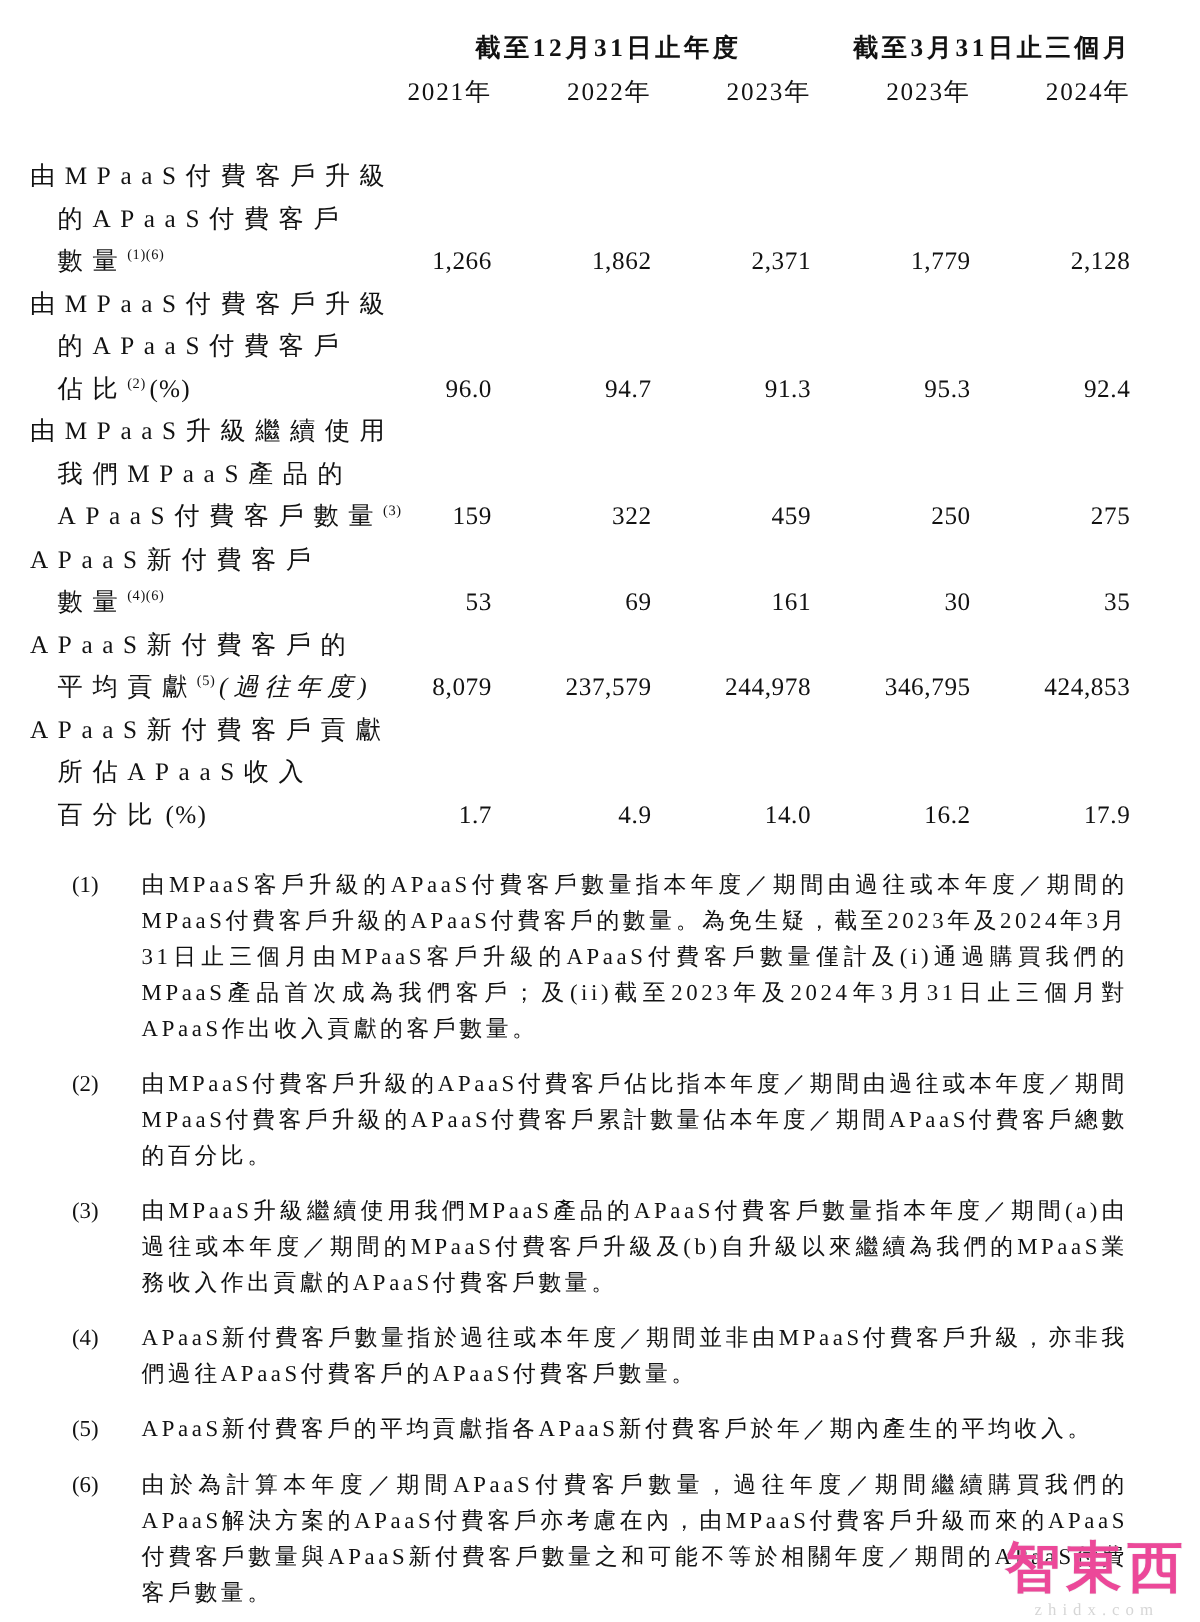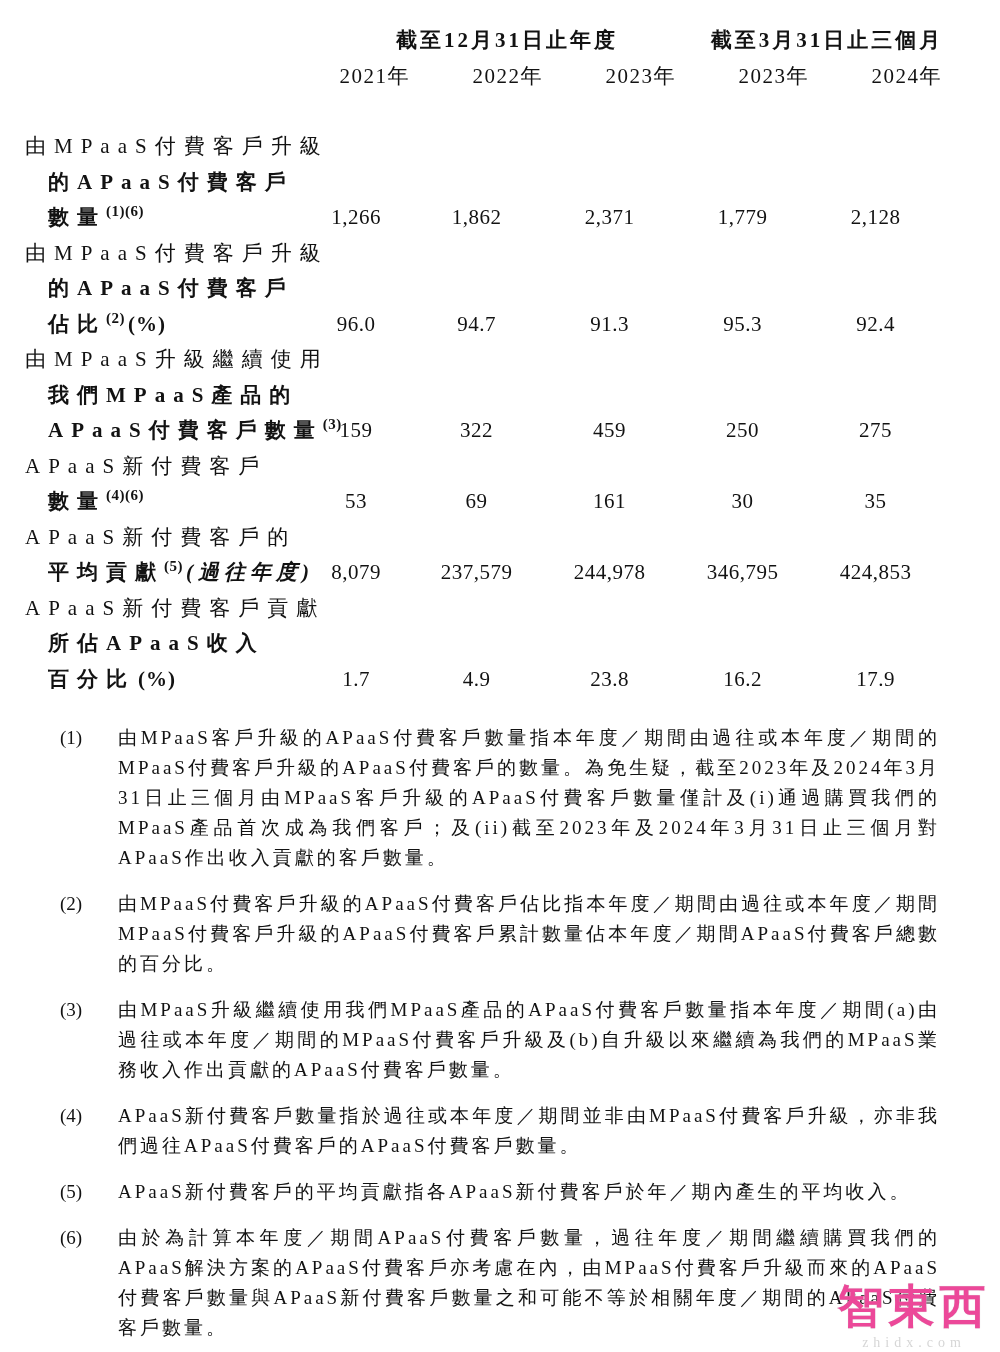--- a/index.html
+++ b/index.html
@@ -13,23 +13,23 @@
     border-collapse:collapse; table-layout:fixed;
     margin:23px 0 0 25px; width:917px;
     font-size:21px; line-height:35.5px;
   }
   table.data td { padding:0; }
   .gh { font-weight:bold; text-align:center; letter-spacing:3px; white-space:nowrap; }
   .gh .nudge { position:relative; left:18px; }
   .yr { font-weight:normal; text-align:right; letter-spacing:1.5px; white-space:nowrap; }
   .spacer-row td { height:35px; }
   .lbl { vertical-align:top; letter-spacing:8px; white-space:nowrap; }
-  .lbl .ind { padding-left:23px;font-weight:bold; }
-  .num { text-align:center; vertical-align:bottom; letter-spacing:0.5px; white-space:nowrap; }
-  sup.fn { font-size:15px; letter-spacing:0.5px; line-height:0; vertical-align:super; }
+  .lbl .ind { padding-left:23px; }
+  .num { text-align:right; vertical-align:bottom; letter-spacing:0.5px; white-space:nowrap; }
+  sup.fn { font-size:12px; letter-spacing:0.5px; line-height:0; vertical-align:super; }
   .sfx { letter-spacing:1px; margin-left:3px; }
   .sfx.it { font-style:italic; letter-spacing:5px; }
   
   .notes { margin:26px 60px 0 60px; font-size:19px; line-height:30px; }
   .notes-heading { font-style:italic; letter-spacing:4px; margin:0 0 22px 0; }
   .note { display:flex; margin-bottom:16px; }
   .note .mk { width:58px; flex:none; }
   .note .tx { flex:1; text-align:justify; letter-spacing:3px; }
   
   .watermark {
@@ -140,21 +140,21 @@
       </tr>
 
       <tr>
         <td class="lbl">
           <div>APaaS新付費客戶貢獻</div>
           <div class="ind">所佔APaaS收入</div>
           <div class="ind"><span>百分比</span><sup class="fn"></sup><span class="sfx">(%)</span></div>
         </td>
         <td class="num">1.7</td>
         <td class="num">4.9</td>
-        <td class="num">23.8</td>
+        <td class="num">14.0</td>
         <td class="num">16.2</td>
         <td class="num">17.9</td>
       </tr>
     </tbody>
   </table>
 
   <div class="notes">
 
     <div class="note">
       <span class="mk">(1)</span>

